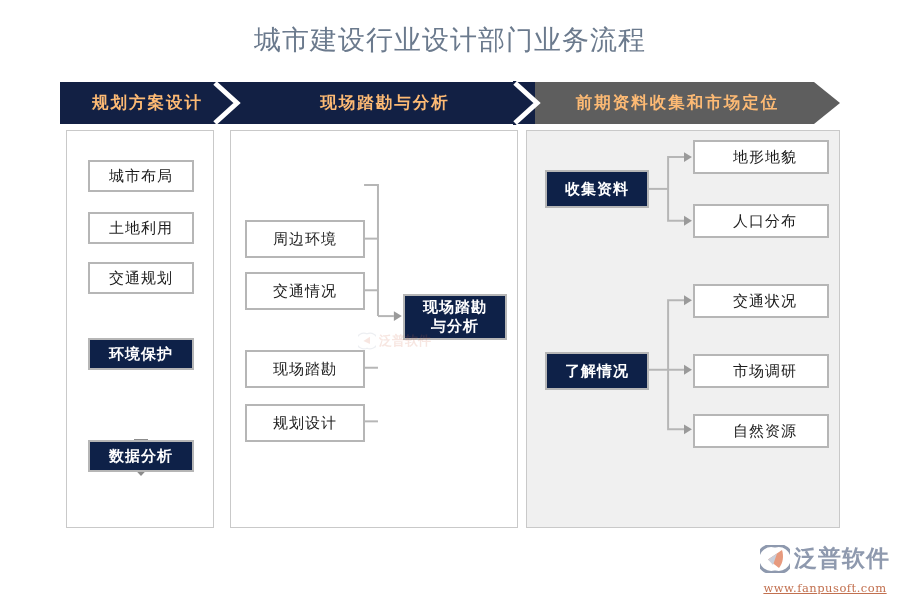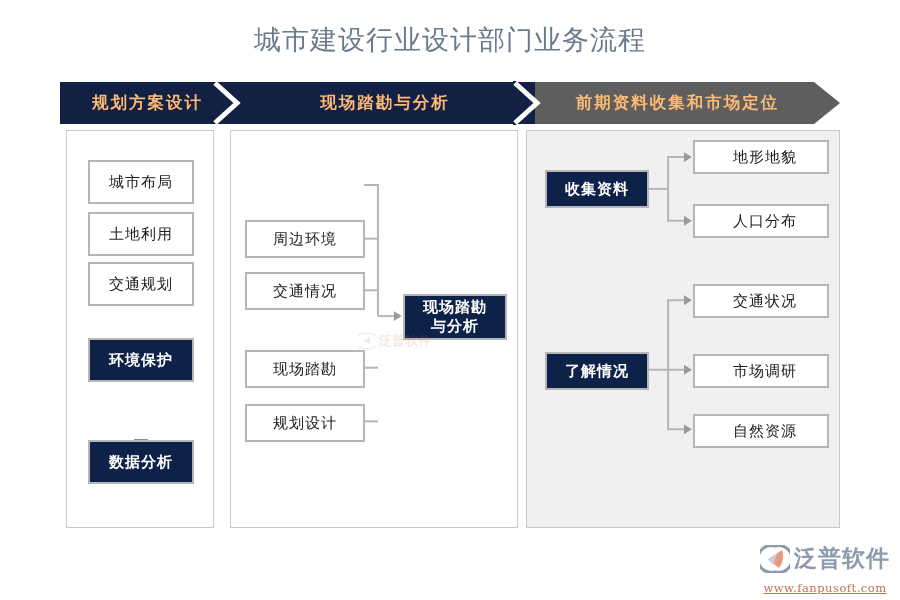--- a/index.html
+++ b/index.html
@@ -111,21 +111,21 @@
   }
   .node.dark {
     background: #0e2148;
     border: 2px solid #b6b6b6;
     color: #ffffff;
     font-weight: bold;
   }
   .node.dark.two-line { line-height: 1.25; }
 
   
-  .c1-node { left: 21px; width: 106px; height: 44px; }
+  .c1-node { left: 21px; width: 106px; height: 32px; }
 
   
   #col1-down-arrow {
     position: absolute;
     left: 56px;
     top: 308px;
     width: 36px;
     height: 38px;
     z-index: 5;
   }

